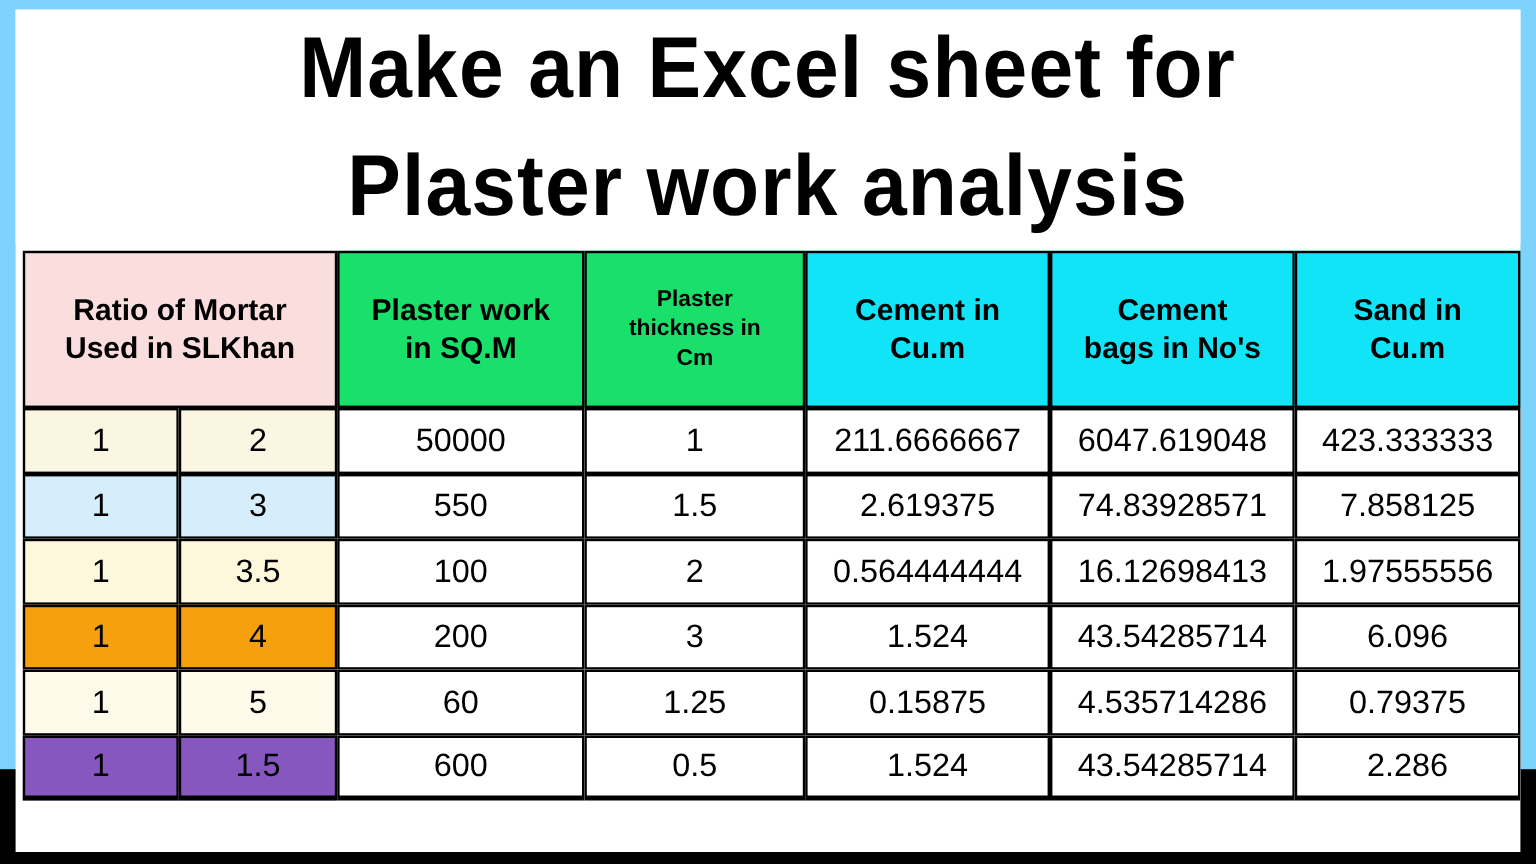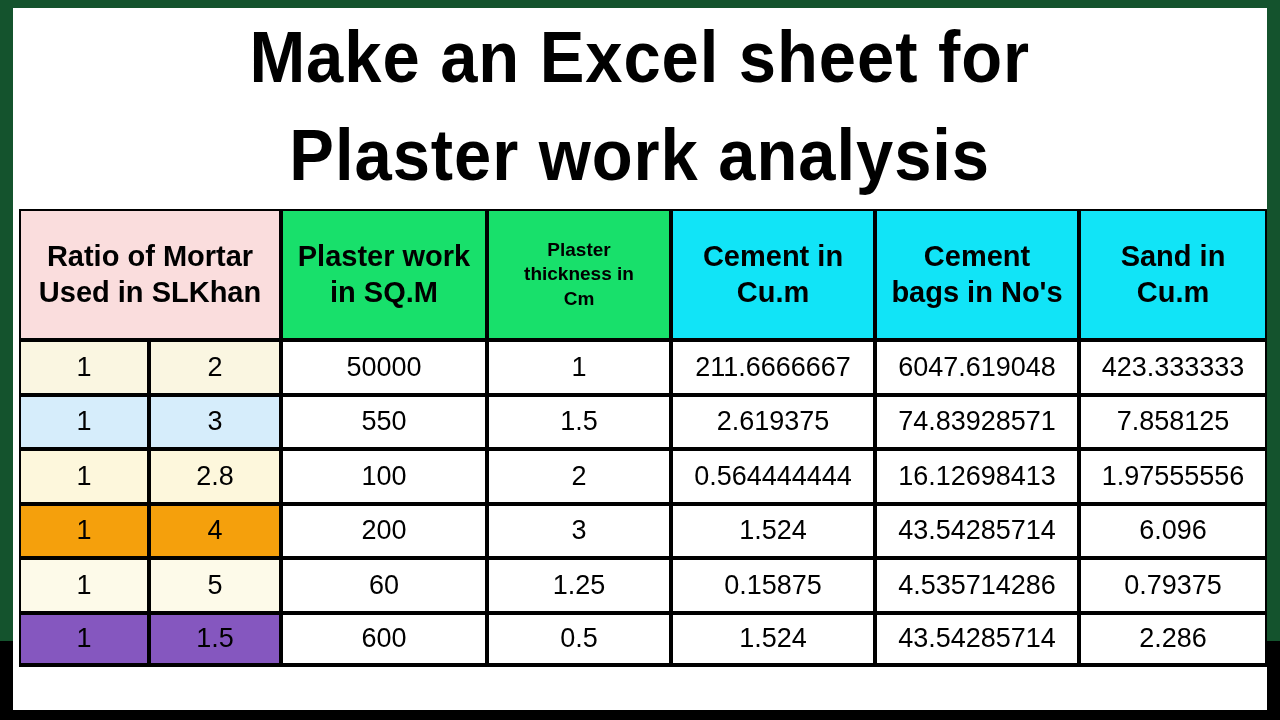--- a/index.html
+++ b/index.html
@@ -9,21 +9,21 @@
     height: 720px;
     overflow: hidden;
     background: #000000;
     font-family: "Liberation Sans", sans-serif;
   }
 
   #page {
     position: relative;
     width: 1280px;
     height: 641px;
-    background: #14532d;
+    background: #7dd3fc;
   }
 
   
   #canvas {
     position: absolute;
     left: 13px;
     top: 8px;
     width: 1254px;
     height: 702px;
     background: #ffffff;
@@ -76,21 +76,21 @@
     color: #000000;
     background: #ffffff;
     font-family: "Liberation Sans", sans-serif;
     overflow: hidden;
   }
 
   
   td.hdr {
     height: 131px;
     font-weight: bold;
-    font-size: 29px;
+    font-size: 25px;
     line-height: 1.22;
     padding: 2px 4px;
   }
   td.hdr.small {
     font-size: 19px;
     line-height: 1.28;
   }
   td.hdr-ratio  { background: #fadddd; }
   td.hdr-green  { background: #18e06b; }
   td.hdr-cyan   { background: #11e4f7; }
@@ -209,21 +209,21 @@
             <td class="data ratio-cell" style="background: rgb(214, 237, 251);">3</td>
             <td class="data">550</td>
             <td class="data">1.5</td>
             <td class="data">2.619375</td>
             <td class="data">74.83928571</td>
             <td class="data edge-right">7.858125</td>
           </tr>
 
           <tr class="row-2">
             <td class="data ratio-cell edge-left" style="background: rgb(253, 247, 220);">1</td>
-            <td class="data ratio-cell" style="background: rgb(253, 247, 220);">2.8</td>
+            <td class="data ratio-cell" style="background: rgb(253, 247, 220);">3.5</td>
             <td class="data">100</td>
             <td class="data">2</td>
             <td class="data">0.564444444</td>
             <td class="data">16.12698413</td>
             <td class="data edge-right">1.97555556</td>
           </tr>
 
           <tr class="row-3">
             <td class="data ratio-cell edge-left" style="background: rgb(245, 160, 12);">1</td>
             <td class="data ratio-cell" style="background: rgb(245, 160, 12);">4</td>

